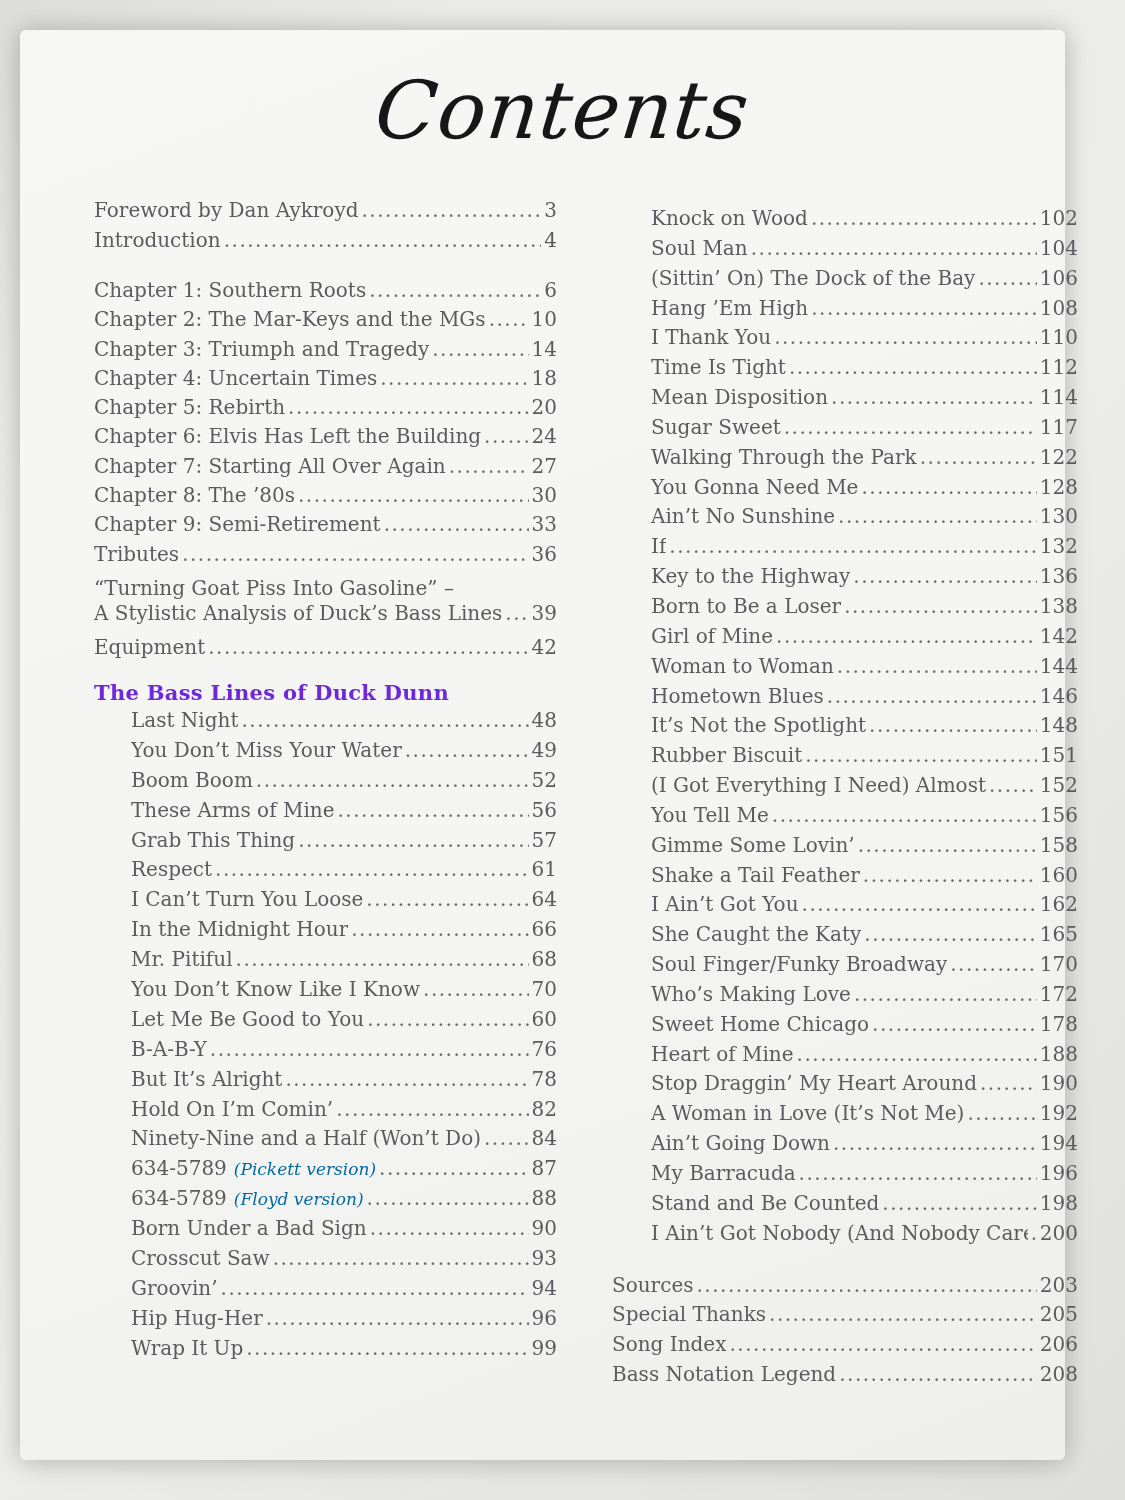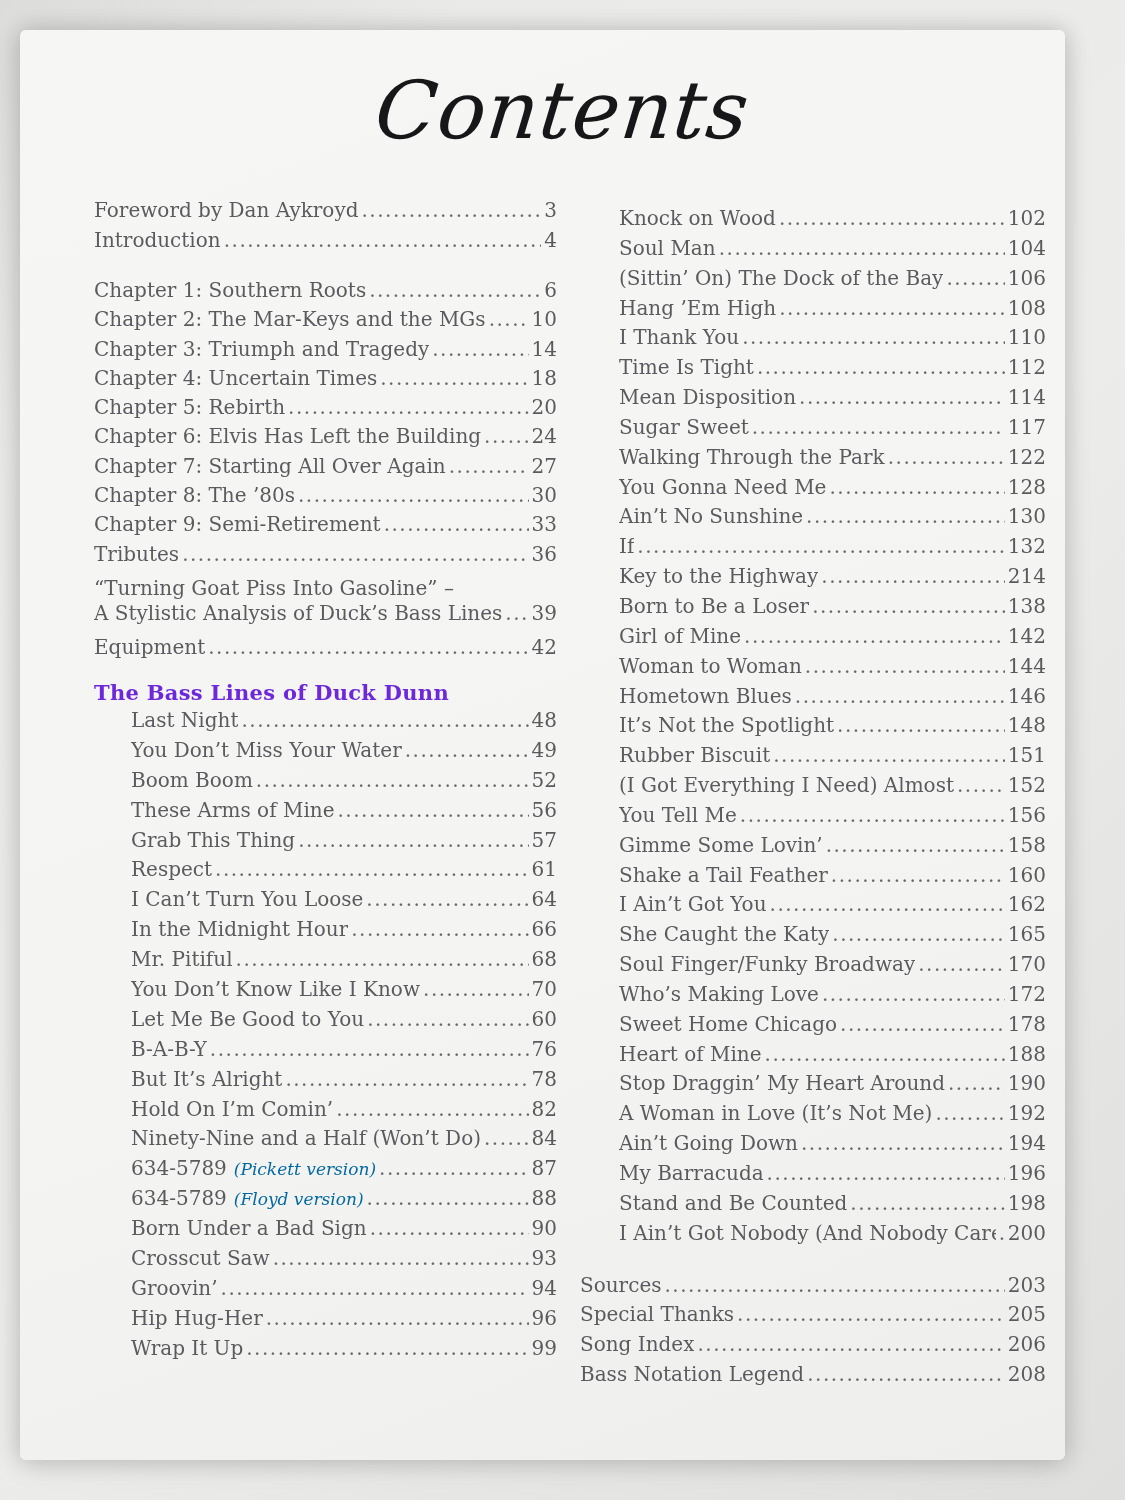--- a/index.html
+++ b/index.html
@@ -15,21 +15,21 @@
     border-radius:6px;
     box-shadow:0 0 22px rgba(0,0,0,0.16), 0 4px 30px rgba(0,0,0,0.10);
   }
   #page-title{
     position:absolute;top:64px;left:0;width:1125px;text-align:center;
     font-size:80px;font-style:italic;color:#17171a;letter-spacing:1px;
     transform:skewX(-6deg);
   }
   .col{position:absolute;font-size:20px;}
   #col-left{left:94px;top:198px;width:463px;}
-  #col-right{left:580px;top:206px;width:466px;}
+  #col-right{left:612px;top:206px;width:466px;}
   .row{display:flex;align-items:baseline;box-sizing:border-box;}
   .lbl{white-space:nowrap;flex:0 1 auto;overflow:hidden;}
   .note{font-style:italic;font-size:17px;margin-left:7px;white-space:nowrap;color:#0369a1;}
   .leader{flex:1 1 0;overflow:hidden;white-space:nowrap;margin:0 3px;min-width:6px;}
   .leader::after{
     content:"......................................................................................................................................................................";
     letter-spacing:1.5px;color:#67676b;
   }
   .pg{white-space:nowrap;flex:0 0 auto;}
   .front .row{height:29.5px;}
@@ -320,21 +320,21 @@
         <span class="pg">130</span>
       </div>
       <div class="row">
         <span class="lbl">If</span>
         <span class="leader"></span>
         <span class="pg">132</span>
       </div>
       <div class="row">
         <span class="lbl">Key to the Highway</span>
         <span class="leader"></span>
-        <span class="pg">214</span>
+        <span class="pg">136</span>
       </div>
       <div class="row">
         <span class="lbl">Born to Be a Loser</span>
         <span class="leader"></span>
         <span class="pg">138</span>
       </div>
       <div class="row">
         <span class="lbl">Girl of Mine</span>
         <span class="leader"></span>
         <span class="pg">142</span>

